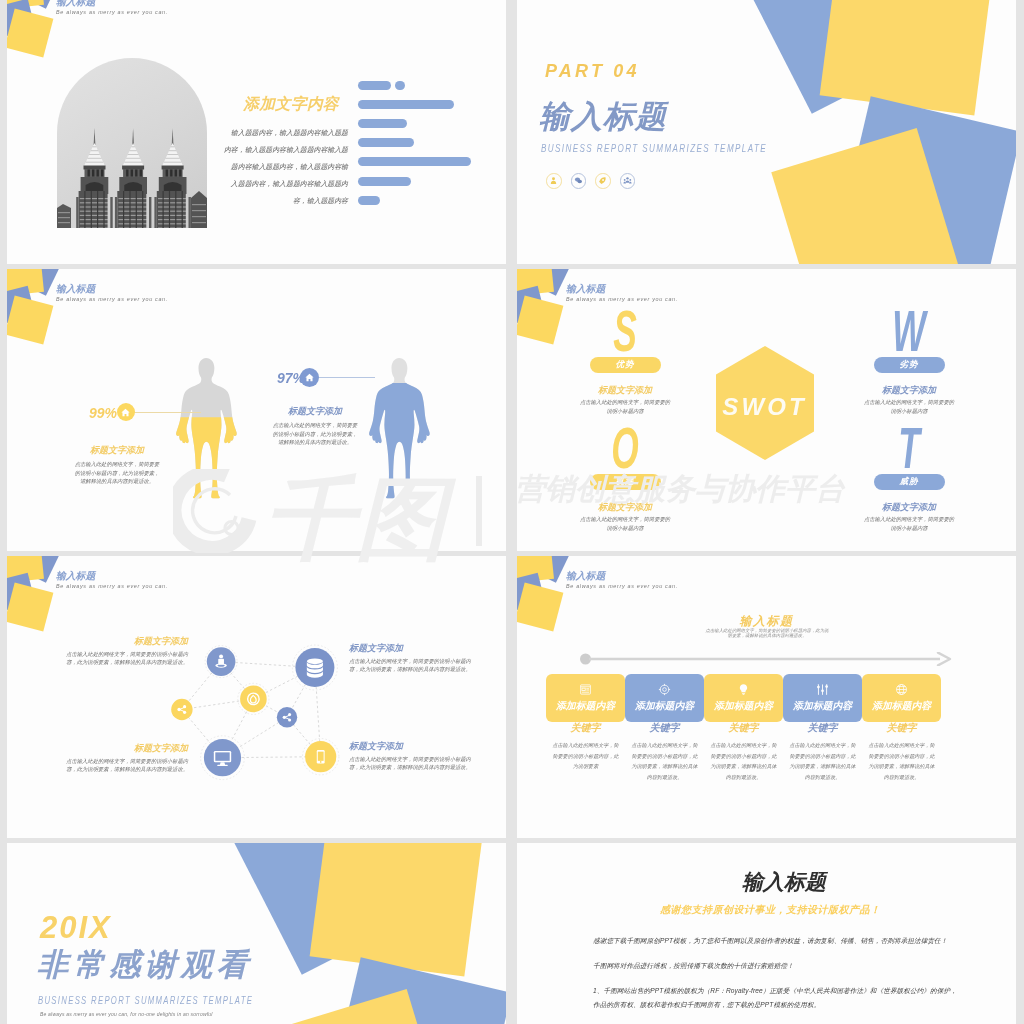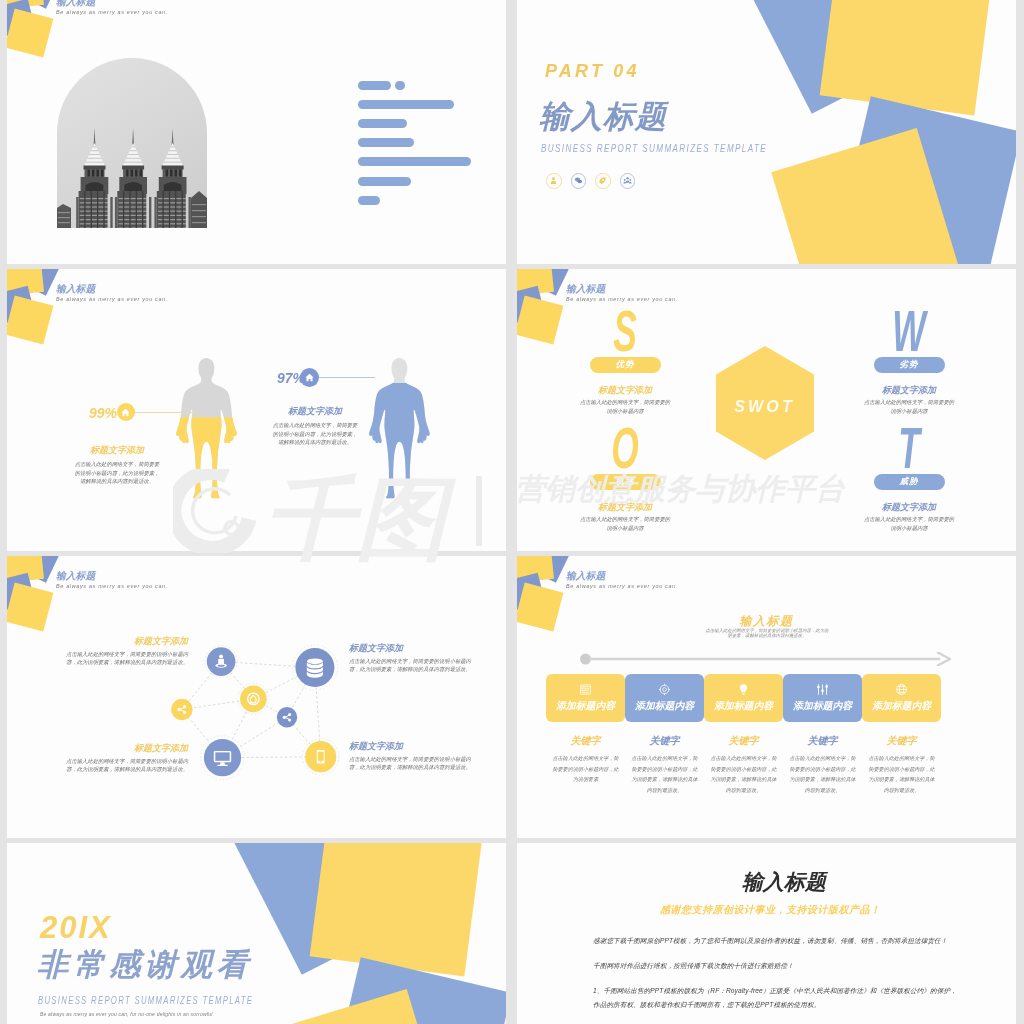--- a/index.html
+++ b/index.html
@@ -64,21 +64,21 @@
 .capt{position:absolute;width:120px;text-align:center}
 .captL{left:50px;top:176px}
 .captR{left:248px;top:137px}
 .ch{font-size:9px;font-weight:bold;letter-spacing:0;line-height:10px}
 .chy{color:#f3cc66}
 .chb{color:#8298c6}
 .cb{margin-top:5px;font-size:5.3px;color:#6f6f6f;line-height:8.6px;letter-spacing:0;padding:0 15px}
 
 
 .hexwrap{position:absolute;left:199px;top:77px;width:98px;height:114px}
-.hexlabel{position:absolute;left:0;top:4px;width:94px;height:114px;display:flex;align-items:center;justify-content:center;color:#fdfbf2;font-size:16px;font-weight:bold;letter-spacing:3.2px;text-indent:3.2px}
+.hexlabel{position:absolute;left:0;top:4px;width:94px;height:114px;display:flex;align-items:center;justify-content:center;color:#fdfbf2;font-size:24px;font-weight:bold;letter-spacing:3.2px;text-indent:3.2px}
 .quad{position:absolute;width:150px;text-align:center}
 .q1{left:33px;top:41px}
 .q2{left:317px;top:41px}
 .q3{left:33px;top:158px}
 .q4{left:317px;top:158px}
 .qletter{font-size:57px;font-weight:bold;line-height:42px;letter-spacing:0;height:42px;transform:scaleX(.62);}
 .qy{color:#fad765}
 .qb{color:#8ba8d8}
 .qpill{margin:5px auto 0;width:71px;height:16px;border-radius:8px;color:#fff;font-size:8.5px;font-weight:bold;display:flex;align-items:center;justify-content:center;letter-spacing:1px}
 .qpy{background:#fad765}
@@ -104,21 +104,21 @@
 .s6-head{position:absolute;left:0;top:58px;width:499px;text-align:center;font-size:12px;font-weight:bold;color:#f5cb62;letter-spacing:1.5px;line-height:14px}
 .s6-sub{position:absolute;left:188px;top:73px;width:124px;text-align:center;font-size:4.4px;color:#8d8d8d;line-height:4.6px}
 .s6-arrow{position:absolute;left:63px;top:96px}
 .s6-steps{position:absolute;left:29px;top:118px;display:flex;}
 .step{width:79px;text-align:center}
 .card{height:48px;border-radius:6px;display:flex;flex-direction:column;align-items:center;justify-content:center;gap:3px}
 .cardy{background:#fbd769}
 .cardb{background:#8ba8d8}
 .cicon{line-height:0;display:block}
 .clab{font-size:9.9px;color:#fff;font-weight:bold;letter-spacing:0}
-.skey{margin-top:13px;font-size:10px;font-weight:bold;letter-spacing:0;line-height:11px}
+.skey{margin-top:0;font-size:10px;font-weight:bold;letter-spacing:0;line-height:11px}
 .skeyy{color:#f5cb62}
 .skeyb{color:#8298c6}
 .sbody{margin-top:7px;font-size:5.1px;color:#777;line-height:10.7px;padding:0 5.5px}
 
 
 .s7-year{display:inline-block;white-space:nowrap;position:absolute;left:33px;top:69px;font-size:31px;font-weight:bold;color:#f8d269;letter-spacing:2px;line-height:31px;transform:scaleX(1.0);transform-origin:0 0}
 .s7-title{display:inline-block;white-space:nowrap;position:absolute;left:30px;top:106px;font-size:31px;font-weight:bold;color:#8da3cd;letter-spacing:4.6px;line-height:31px;transform:scaleX(1.01);transform-origin:0 0}
 .s7-sub{display:inline-block;white-space:nowrap;position:absolute;left:31px;top:151px;font-size:11px;color:#9aaed2;letter-spacing:1.9px;line-height:12px;transform:scaleX(.70);transform-origin:0 0}
 .s7-note{position:absolute;left:33px;top:167px;width:195px;font-size:5px;color:#808080;line-height:8px;letter-spacing:.2px}
 
@@ -276,20 +276,30 @@
                 <rect x="135" y="146" width="14" height="1.2"></rect>
                   <rect x="135" y="152" width="14" height="1.2"></rect>
                 <rect x="135" y="158" width="14" height="1.2"></rect>
                   <rect x="135" y="164" width="14" height="1.2"></rect>
               </g>
             </g>
           </g>
         </g>
       </svg>
     </div>
+    <div class="s1-txt">
+      <div class="s1-h">添加文字内容</div>
+      <div class="s1-p">
+        <div>输入题题内容，输入题题内容输入题题</div>
+        <div>内容，输入题题内容输入题题内容输入题</div>
+        <div>题内容输入题题内容，输入题题内容输</div>
+        <div>入题题内容，输入题题内容输入题题内</div>
+        <div>容，输入题题内容</div>
+      </div>
+    </div>
     <div class="s1-bars">
       <i style="width:33px"></i>
         <i class="dot"></i>
       <i style="width:96px"></i>
       <i style="width:49px"></i>
       <i style="width:56px"></i>
       <i style="width:113px"></i>
       <i style="width:53px"></i>
       <i style="width:22px"></i>
     </div>

